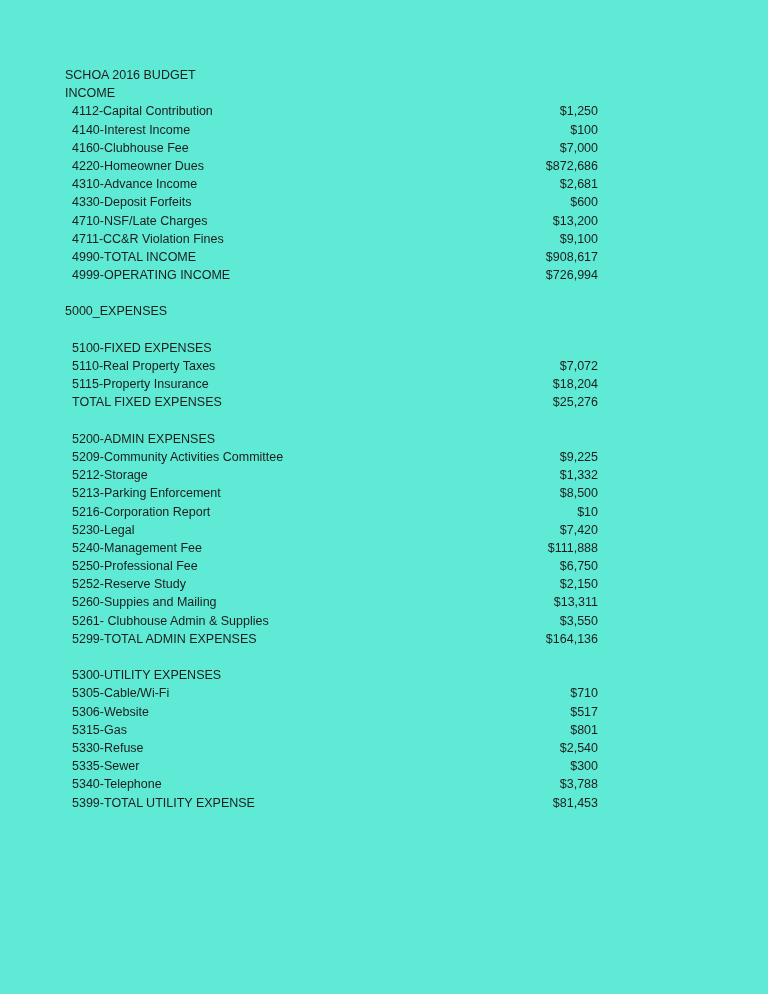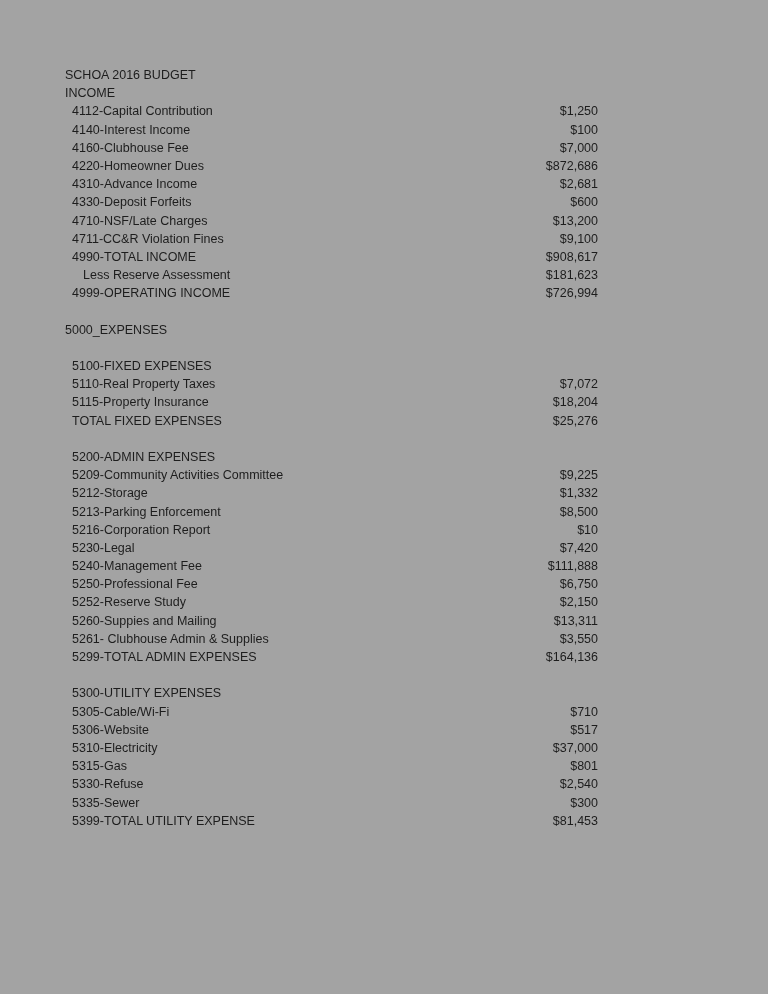--- a/index.html
+++ b/index.html
@@ -14,21 +14,21 @@
   }
   .page {
     box-sizing: border-box;
     width: 768px;
     height: 994px;
     padding: 66px 170px 0 65px;
     font-family: "Liberation Sans", sans-serif;
     font-size: 12.5px;
     line-height: 18.2px;
     color: #1d1d1d;
-    background: #a3a3a3;
+    background: #5eead4;
   }
   .title {
     text-align: center;
     white-space: nowrap;
   }
   .budget-section { margin: 0; }
   .gap-before { margin-top: 18.2px; }
   .line {
     display: flex;
     justify-content: space-between;
@@ -77,24 +77,20 @@
           <span class="label">4710-NSF/Late Charges</span>
           <span class="amount">$13,200</span>
         </div>
         <div class="line indent-1">
           <span class="label">4711-CC&amp;R Violation Fines</span>
           <span class="amount">$9,100</span>
         </div>
         <div class="line indent-1">
           <span class="label">4990-TOTAL INCOME</span>
           <span class="amount">$908,617</span>
-        </div>
-        <div class="line indent-2">
-          <span class="label">Less Reserve Assessment</span>
-          <span class="amount">$181,623</span>
         </div>
         <div class="line indent-1">
           <span class="label">4999-OPERATING INCOME</span>
           <span class="amount">$726,994</span>
         </div>
       </section>
       <section class="budget-section gap-before">
         <div class="line indent-0">5000_EXPENSES</div>
       </section>
       <section class="budget-section gap-before">
@@ -163,34 +159,34 @@
         <div class="line indent-1">5300-UTILITY EXPENSES</div>
         <div class="line indent-1">
           <span class="label">5305-Cable/Wi-Fi</span>
           <span class="amount">$710</span>
         </div>
         <div class="line indent-1">
           <span class="label">5306-Website</span>
           <span class="amount">$517</span>
         </div>
         <div class="line indent-1">
-          <span class="label">5310-Electricity</span>
-          <span class="amount">$37,000</span>
-        </div>
-        <div class="line indent-1">
           <span class="label">5315-Gas</span>
           <span class="amount">$801</span>
         </div>
         <div class="line indent-1">
           <span class="label">5330-Refuse</span>
           <span class="amount">$2,540</span>
         </div>
         <div class="line indent-1">
           <span class="label">5335-Sewer</span>
           <span class="amount">$300</span>
         </div>
         <div class="line indent-1">
+          <span class="label">5340-Telephone</span>
+          <span class="amount">$3,788</span>
+        </div>
+        <div class="line indent-1">
           <span class="label">5399-TOTAL UTILITY EXPENSE</span>
           <span class="amount">$81,453</span>
         </div>
       </section>
     </main>
 </div>
 
 </body></html>

